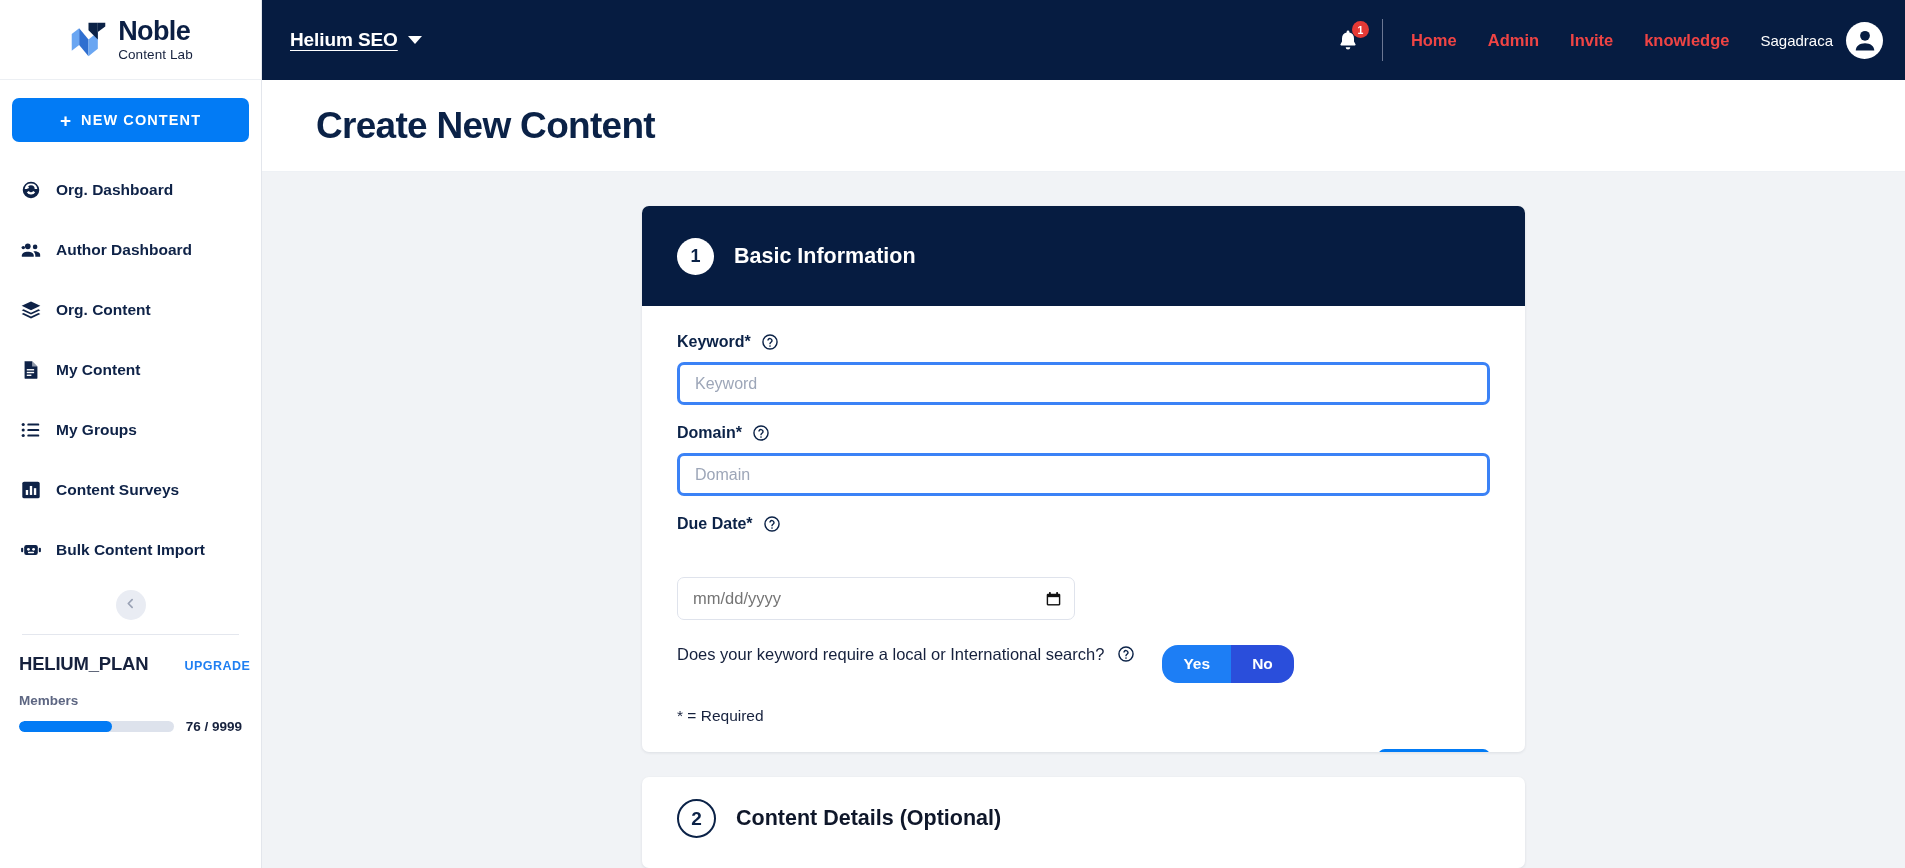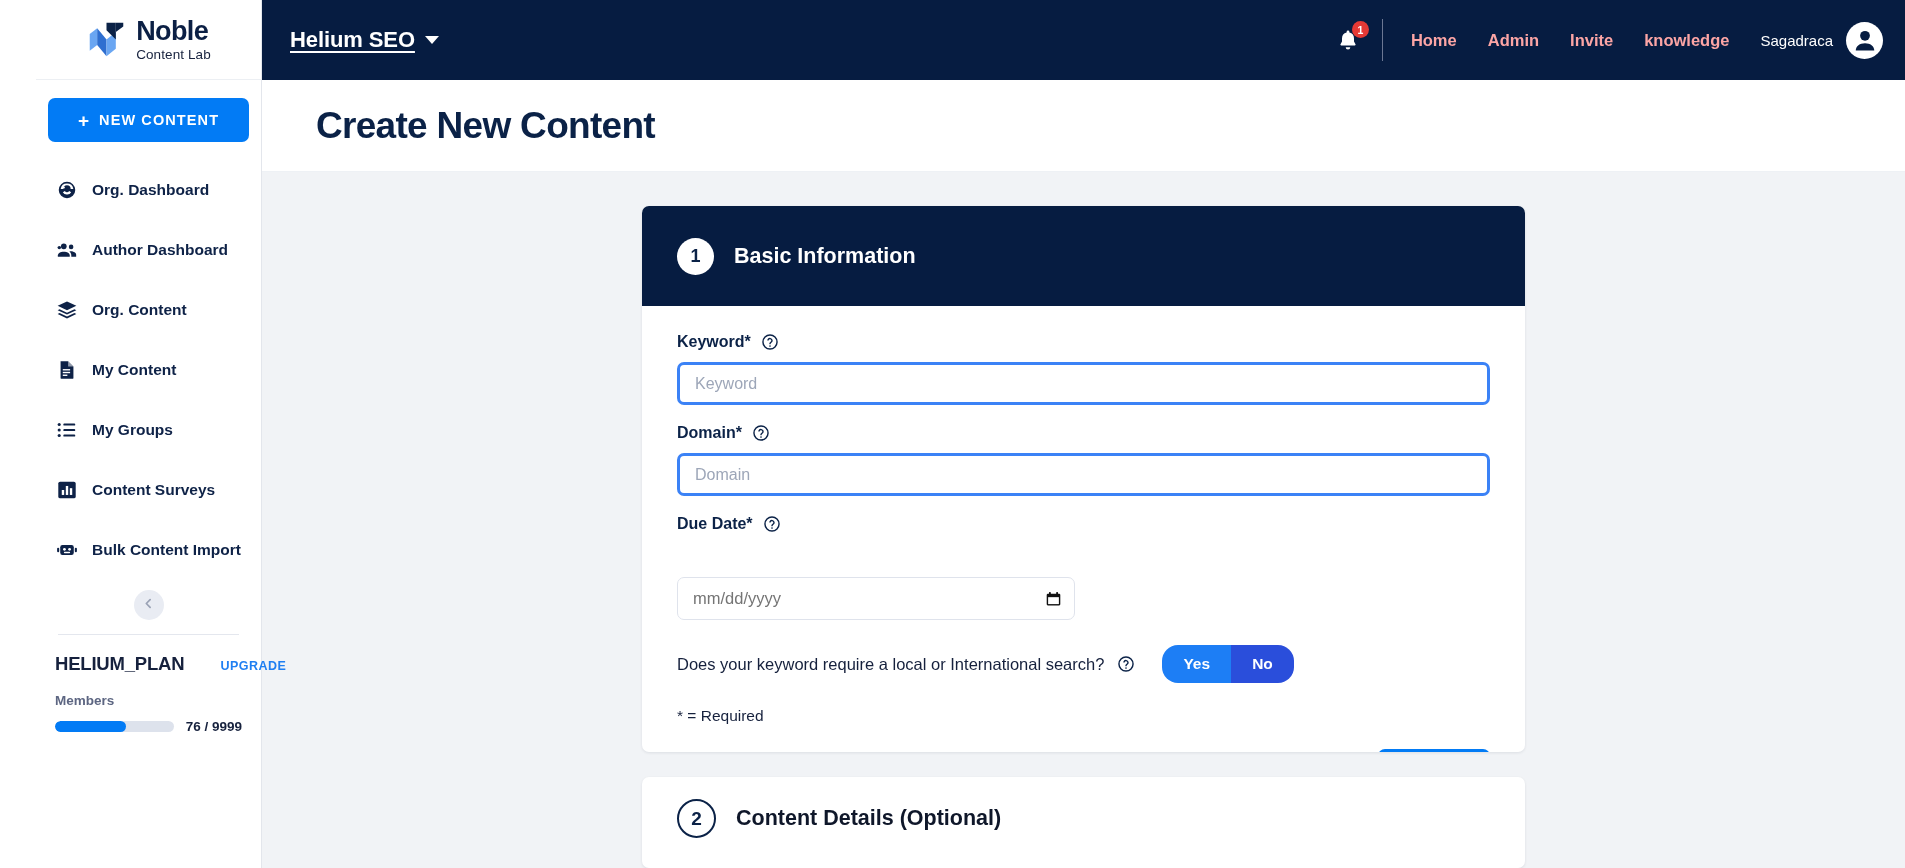--- a/index.html
+++ b/index.html
@@ -12,21 +12,20 @@
   .app { display: flex; width: 1905px; height: 868px; }
 
   
   .sidebar {
     width: 262px; height: 868px;
     background: #ffffff;
     border-right: 1px solid #e3e6ec;
     display: flex; flex-direction: column;
     flex: 0 0 262px;
     position: relative;
-    padding-left: 36px;
   }
   .brand {
     height: 80px;
     display: flex; align-items: center; justify-content: center;
     border-bottom: 1px solid #eceff3;
     gap: 9px;
   }
   .brand-mark { width: 41px; height: 41px; display: block; }
   .brand-text { display: flex; flex-direction: column; line-height: 1; }
   .brand-name {
@@ -90,42 +89,42 @@
 
   .topbar {
     height: 80px; background: #061c41;
     display: flex; align-items: center; justify-content: space-between;
     padding: 0 22px 0 28px; flex: 0 0 80px;
   }
   .org-switch {
     display: flex; align-items: center; gap: 10px; cursor: pointer;
   }
   .org-name {
-    color: #ffffff; font-size: 22px; font-weight: 700;
+    color: #ffffff; font-size: 19px; font-weight: 700;
     text-decoration: underline; text-underline-offset: 4px;
     letter-spacing: -0.1px;
   }
   .caret { width: 0; height: 0; border-left: 7px solid transparent;
            border-right: 7px solid transparent; border-top: 8px solid #ffffff; }
 
   .top-right { display: flex; align-items: center; gap: 0; }
   .bell-wrap { position: relative; margin-right: 22px; cursor: pointer; }
   .bell-ico { width: 24px; height: 24px; display: block; color: #ffffff; }
   .bell-badge {
     position: absolute; top: -7px; right: -9px;
     min-width: 17px; height: 17px; border-radius: 9px;
     background: #e53935; color: #fff;
     font-size: 10.5px; font-weight: 700;
     display: flex; align-items: center; justify-content: center;
     padding: 0 4px;
   }
   .vdiv { width: 1px; height: 42px; background: #6c7siz; background: #6b7793; margin-right: 28px; }
   .topnav { display: flex; align-items: center; gap: 31px; }
   .topnav a {
-    color: #fca5a5; font-size: 16.5px; font-weight: 700;
+    color: #ef4444; font-size: 16.5px; font-weight: 700;
     text-decoration: none; cursor: pointer; white-space: nowrap;
   }
   .user-area { display: flex; align-items: center; gap: 13px; margin-left: 31px; cursor: pointer; }
   .user-name { color: #ffffff; font-size: 15px; font-weight: 400; white-space: nowrap; }
   .avatar {
     width: 37px; height: 37px; border-radius: 50%;
     background: #ffffff; display: flex; align-items: center; justify-content: center;
     color: #061c41;
   }
 
@@ -187,21 +186,21 @@
     padding: 0 40px 0 15px;
     font-size: 16.5px; color: #3f4a63;
     font-family: "Liberation Sans", sans-serif;
     background: #ffffff; outline: none;
   }
   .cal-ico {
     position: absolute; right: 13px; top: 50%; transform: translateY(-50%);
     width: 17px; height: 17px; color: #111; cursor: pointer;
   }
 
-  .q-row { display: flex; align-items: center; gap: 13px; margin-top: 25px; }
+  .q-row { display: flex; align-items: flex-start; gap: 13px; margin-top: 25px; }
   .q-text { font-size: 16.5px; color: #16213d; }
   .toggle { display: flex; border-radius: 16px; overflow: hidden; margin-left: 14px; }
   .toggle button {
     border: none; cursor: pointer; height: 38px; padding: 0 21px;
     font-size: 15.5px; font-weight: 700; color: #ffffff;
     font-family: "Liberation Sans", sans-serif;
   }
   .tg-yes { background: #1d7ef5; }
   .tg-no  { background: #2a4edb; }
 

